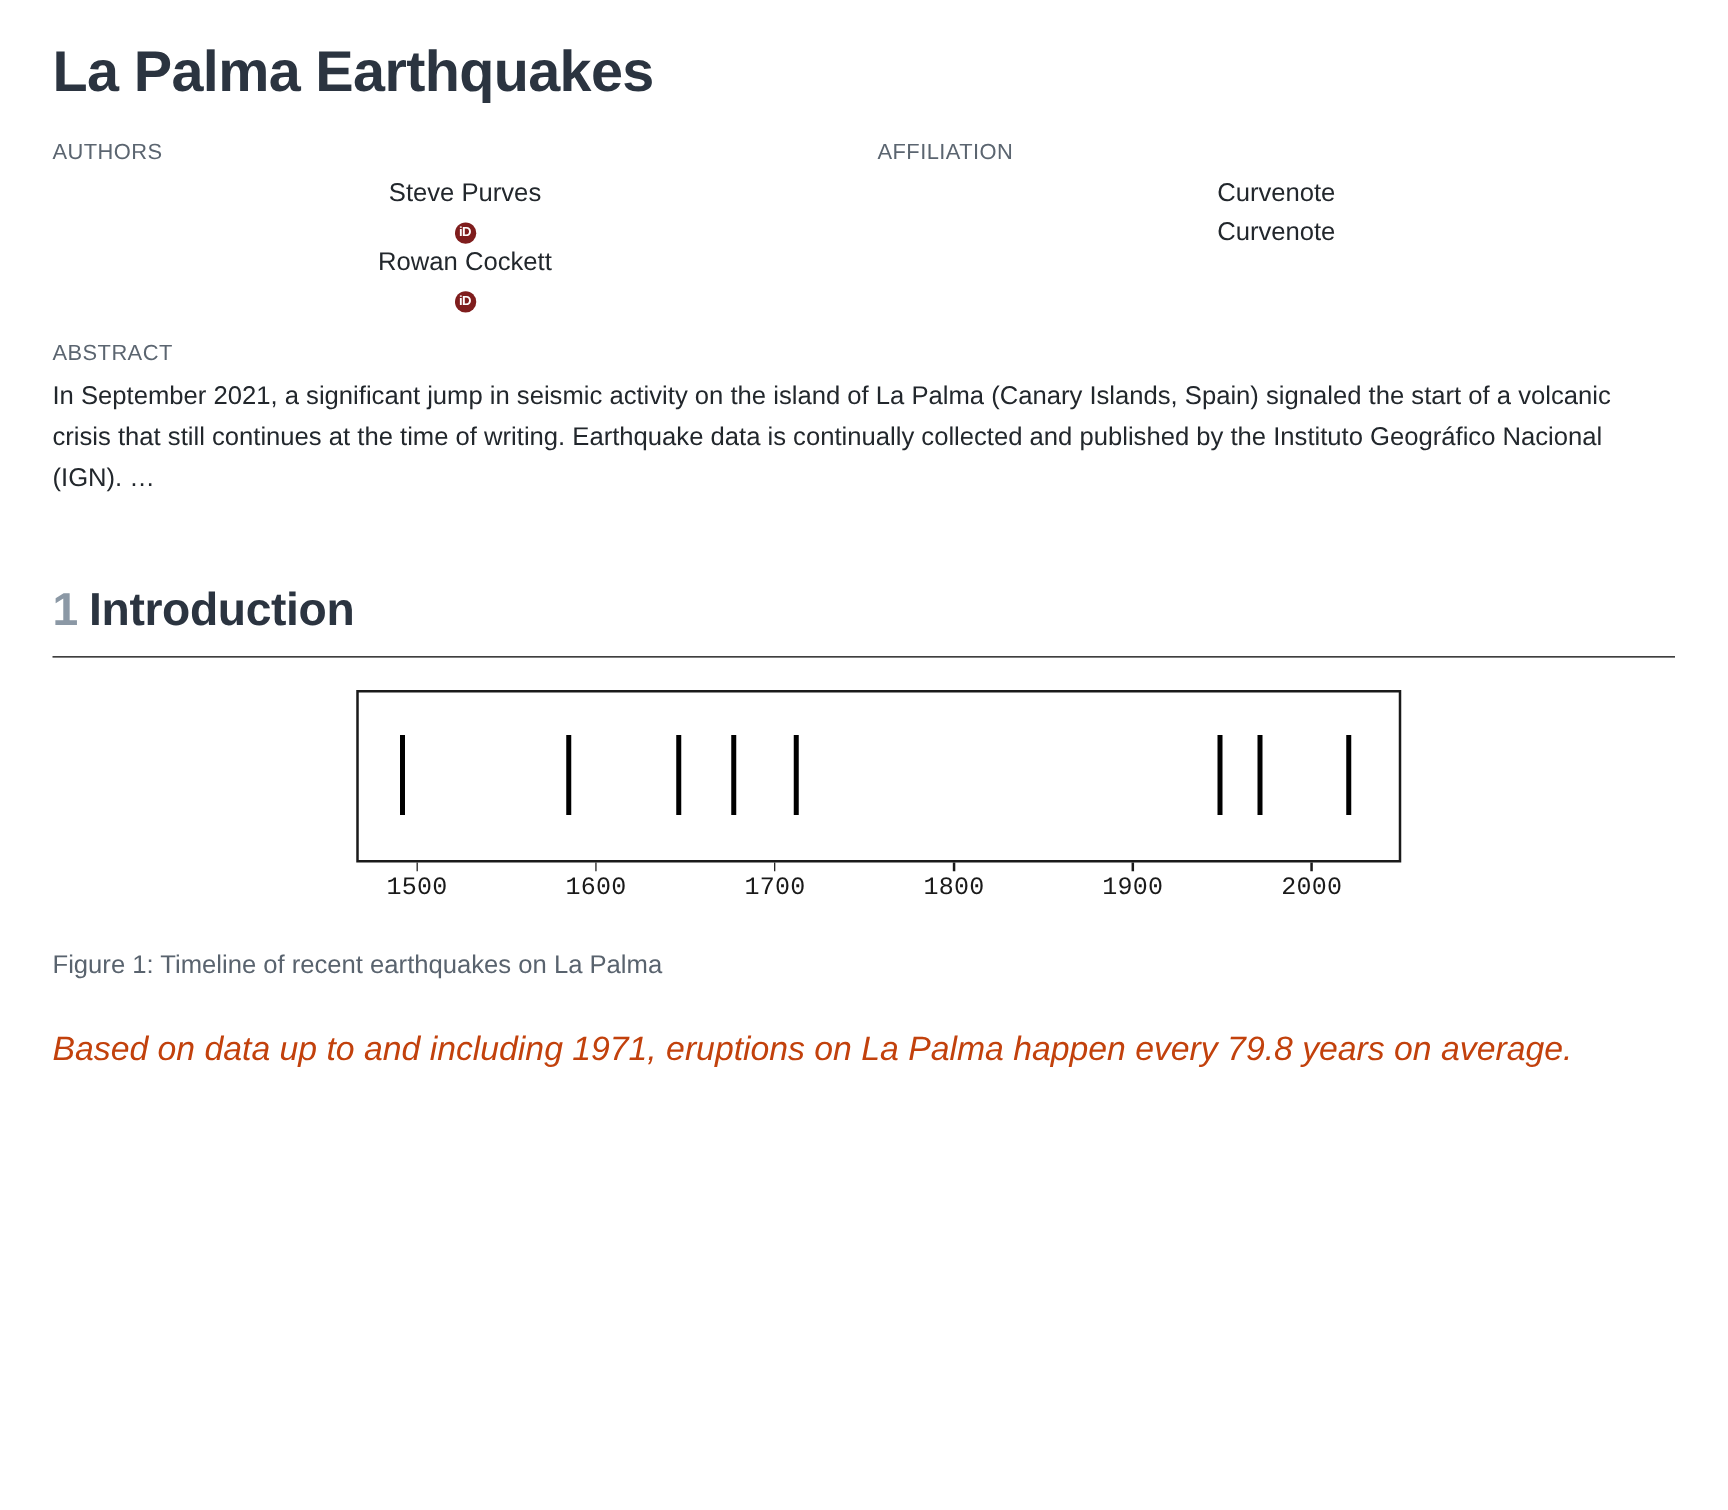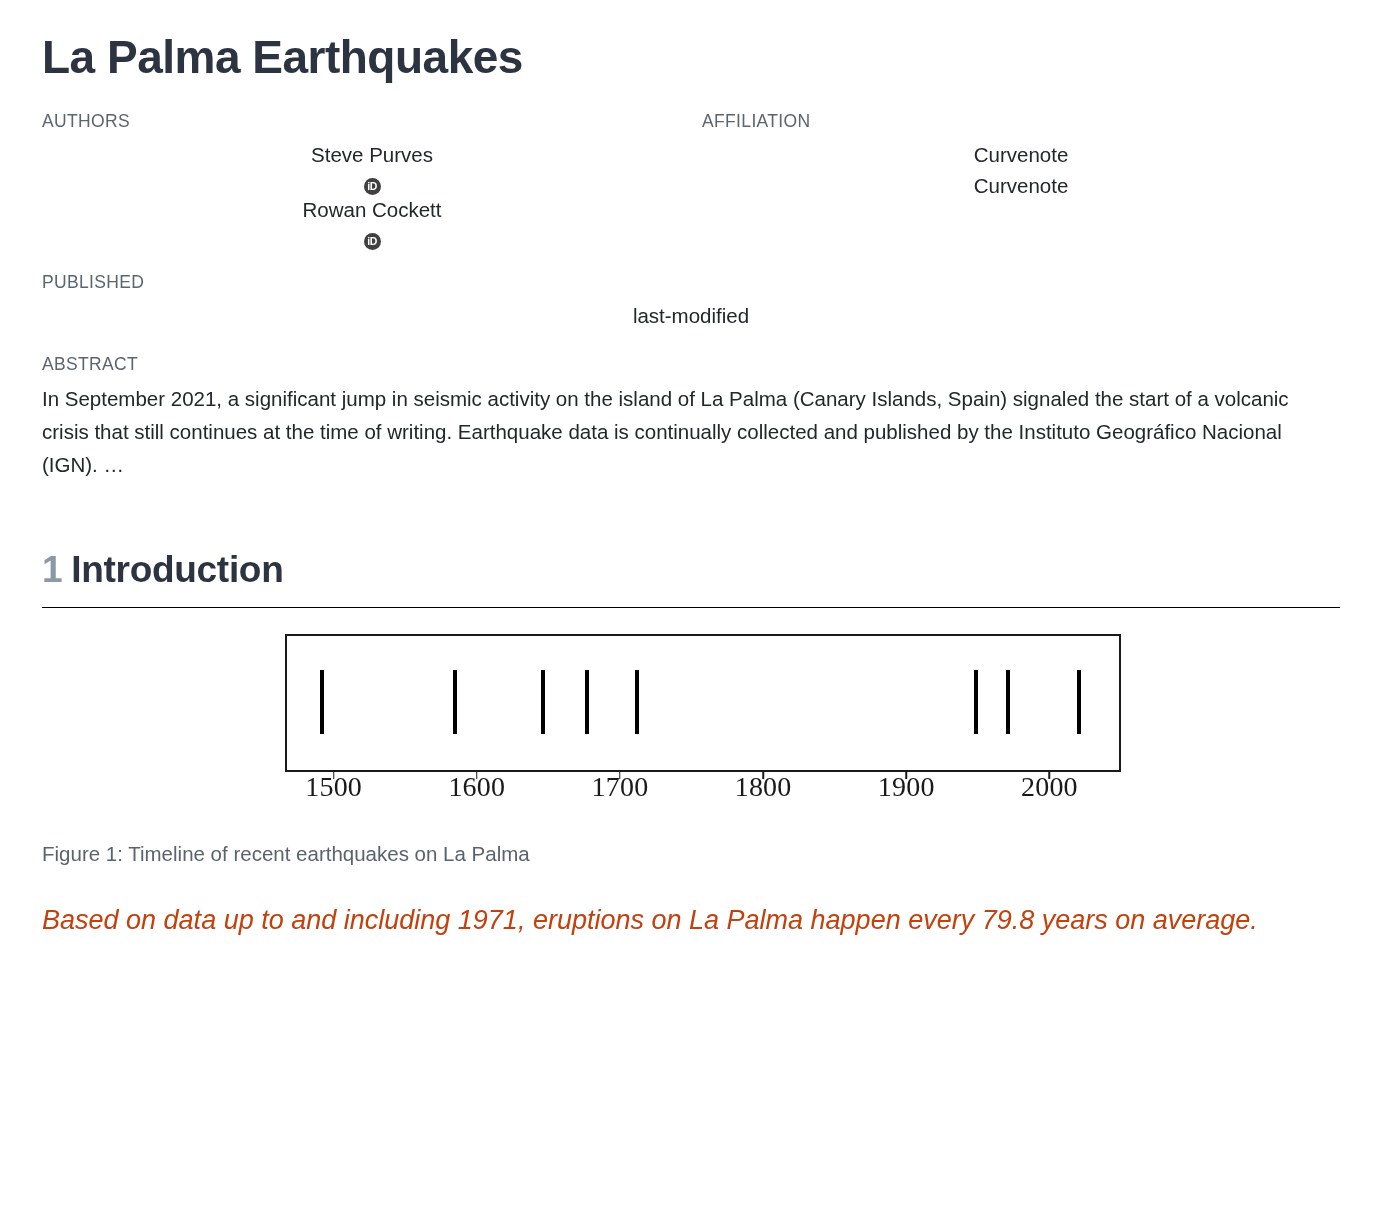--- a/index.html
+++ b/index.html
@@ -62,21 +62,21 @@
   .fm-col { min-width: 0; }
 
   
   .orcid {
     display: inline-flex;
     align-items: center;
     justify-content: center;
     width: 17px;
     height: 17px;
     border-radius: 50%;
-    background: #404040;
+    background: #7f1d1d;
     color: #ffffff;
     font-size: 10.5px;
     font-weight: 700;
     line-height: 1;
     letter-spacing: -0.4px;
     flex: 0 0 auto;
     position: relative;
     top: 1px;
     font-family: "Liberation Sans", sans-serif;
   }
@@ -140,23 +140,23 @@
   .axis-tick {
     position: absolute;
     width: 1.5px;
     height: 7px;
     background: #1a1a1a;
     top: 138px;
     transform: translateX(-0.75px);
   }
   .axis-label {
     position: absolute;
-    top: 137px;
-    font-family: Liberation Serif, serif;
-    font-size: 28px;
+    top: 147px;
+    font-family: Liberation Mono, monospace;
+    font-size: 20px;
     color: #1a1a1a;
     transform: translateX(-50%);
     white-space: nowrap;
     letter-spacing: 0.2px;
   }
 
   .fig-caption {
     margin: 30px 0 0 0;
     font-size: 20.5px;
     line-height: 1.5;
@@ -205,24 +205,20 @@
         <span class="orcid">iD</span>
       </div>
     </div>
     <div class="fm-col">
       <div class="fm-label">AFFILIATION</div>
       <div class="fm-value">Curvenote</div>
       <div class="fm-value">Curvenote</div>
     </div>
   </div>
 
-  <div class="block">
-    <div class="fm-label">PUBLISHED</div>
-    <div class="fm-value">last-modified</div>
-  </div>
 
   <div class="block">
     <div class="fm-label">ABSTRACT</div>
     <p class="abstract-text">In September 2021, a significant jump in seismic activity on the island of La Palma (Canary Islands, Spain) signaled the start of a volcanic crisis that still continues at the time of writing. Earthquake data is continually collected and published by the Instituto Geográfico Nacional (IGN). …</p>
   </div>
 
   <div class="section-head">
     <span class="section-num">1</span><span>Introduction</span>
   </div>
 

